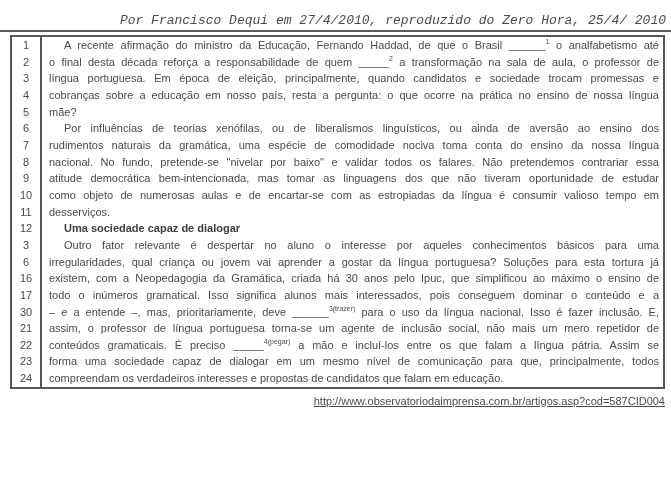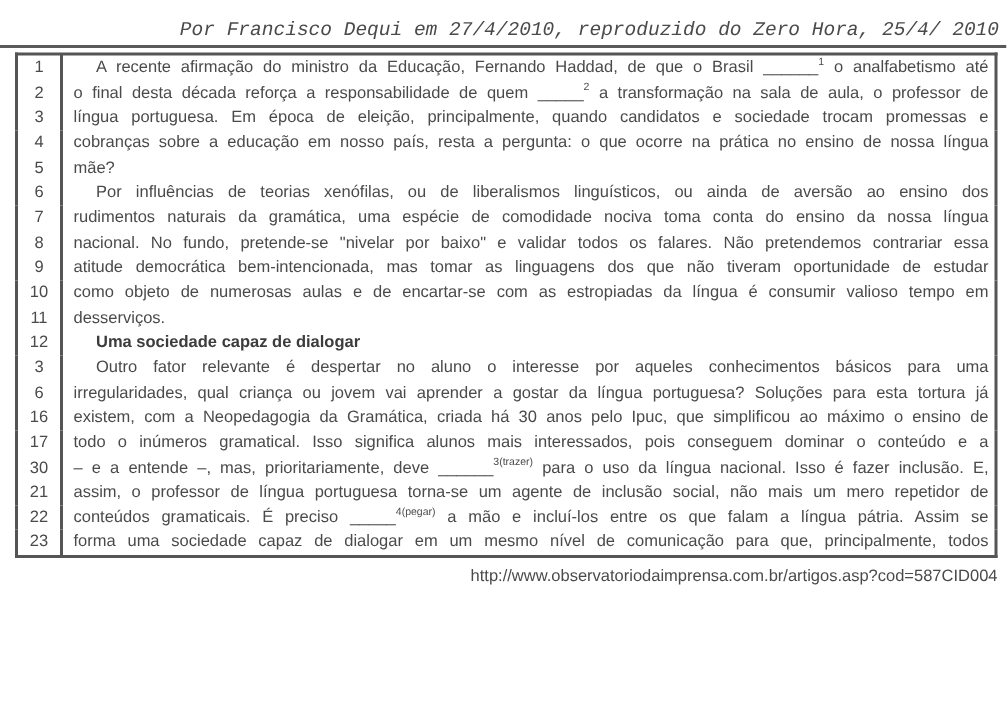--- a/index.html
+++ b/index.html
@@ -71,20 +71,21 @@
     vertical-align: 5px;
     letter-spacing: 0;
   }
   .footer-row {
     text-align: right;
     padding: 2px 6px 0 0;
   }
   .source-url {
     font-size: 11px;
     color: #4a4a4a;
+    text-decoration: underline;
     cursor: pointer;
     line-height: 15px;
   }
 </style>
 </head>
 <body>
 
 <div>
 
 
@@ -168,20 +169,24 @@
             <td class="txt">assim, o professor de língua portuguesa torna-se um agente de inclusão social, não mais um mero repetidor de</td>
           </tr>
           <tr>
             <td class="num">22</td>
             <td class="txt">conteúdos gramaticais. É preciso _____<sup>4(pegar)</sup> a mão e incluí-los entre os que falam a língua pátria. Assim se</td>
           </tr>
           <tr>
             <td class="num">23</td>
             <td class="txt">forma uma sociedade capaz de dialogar em um mesmo nível de comunicação para que, principalmente, todos</td>
           </tr>
+          <tr>
+            <td class="num">24</td>
+            <td class="txt end">compreendam os verdadeiros interesses e propostas de candidatos que falam em educação.</td>
+          </tr>
         </tbody>
     </table>
   </div>
 
   <div class="footer-row">
     <a class="source-url">http://www.observatoriodaimprensa.com.br/artigos.asp?cod=587CID004</a>
   </div>
 
 </div>
 

